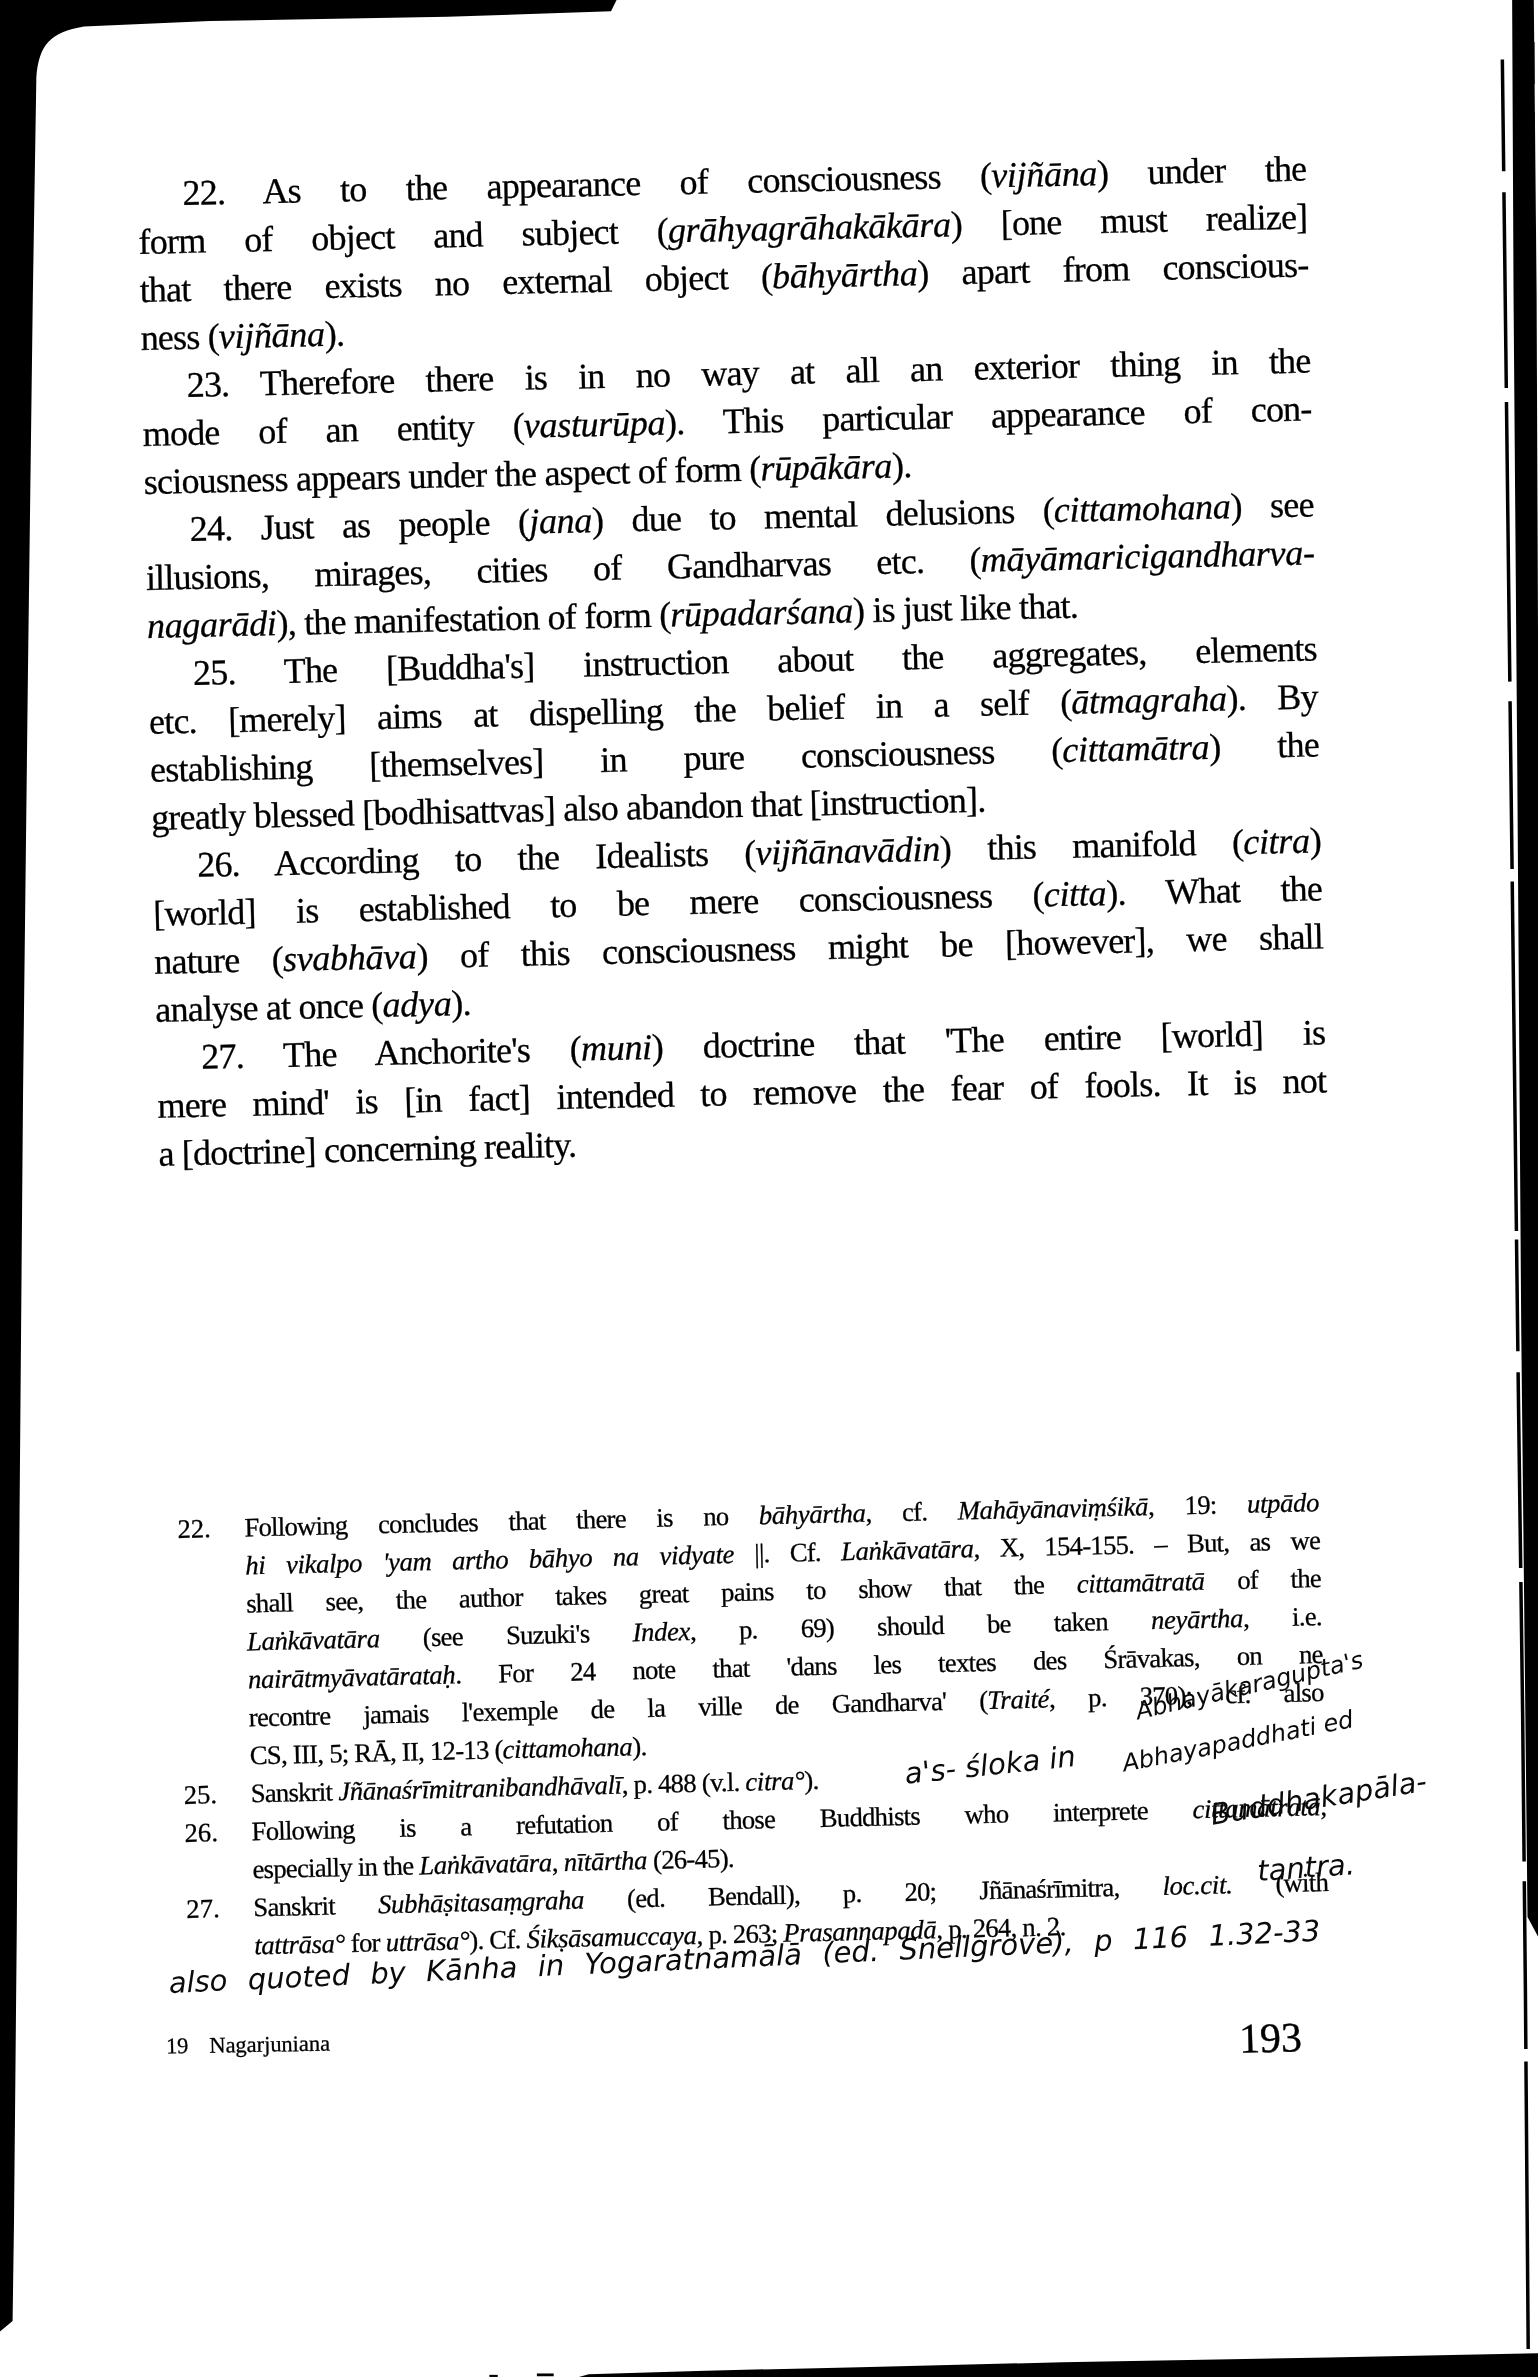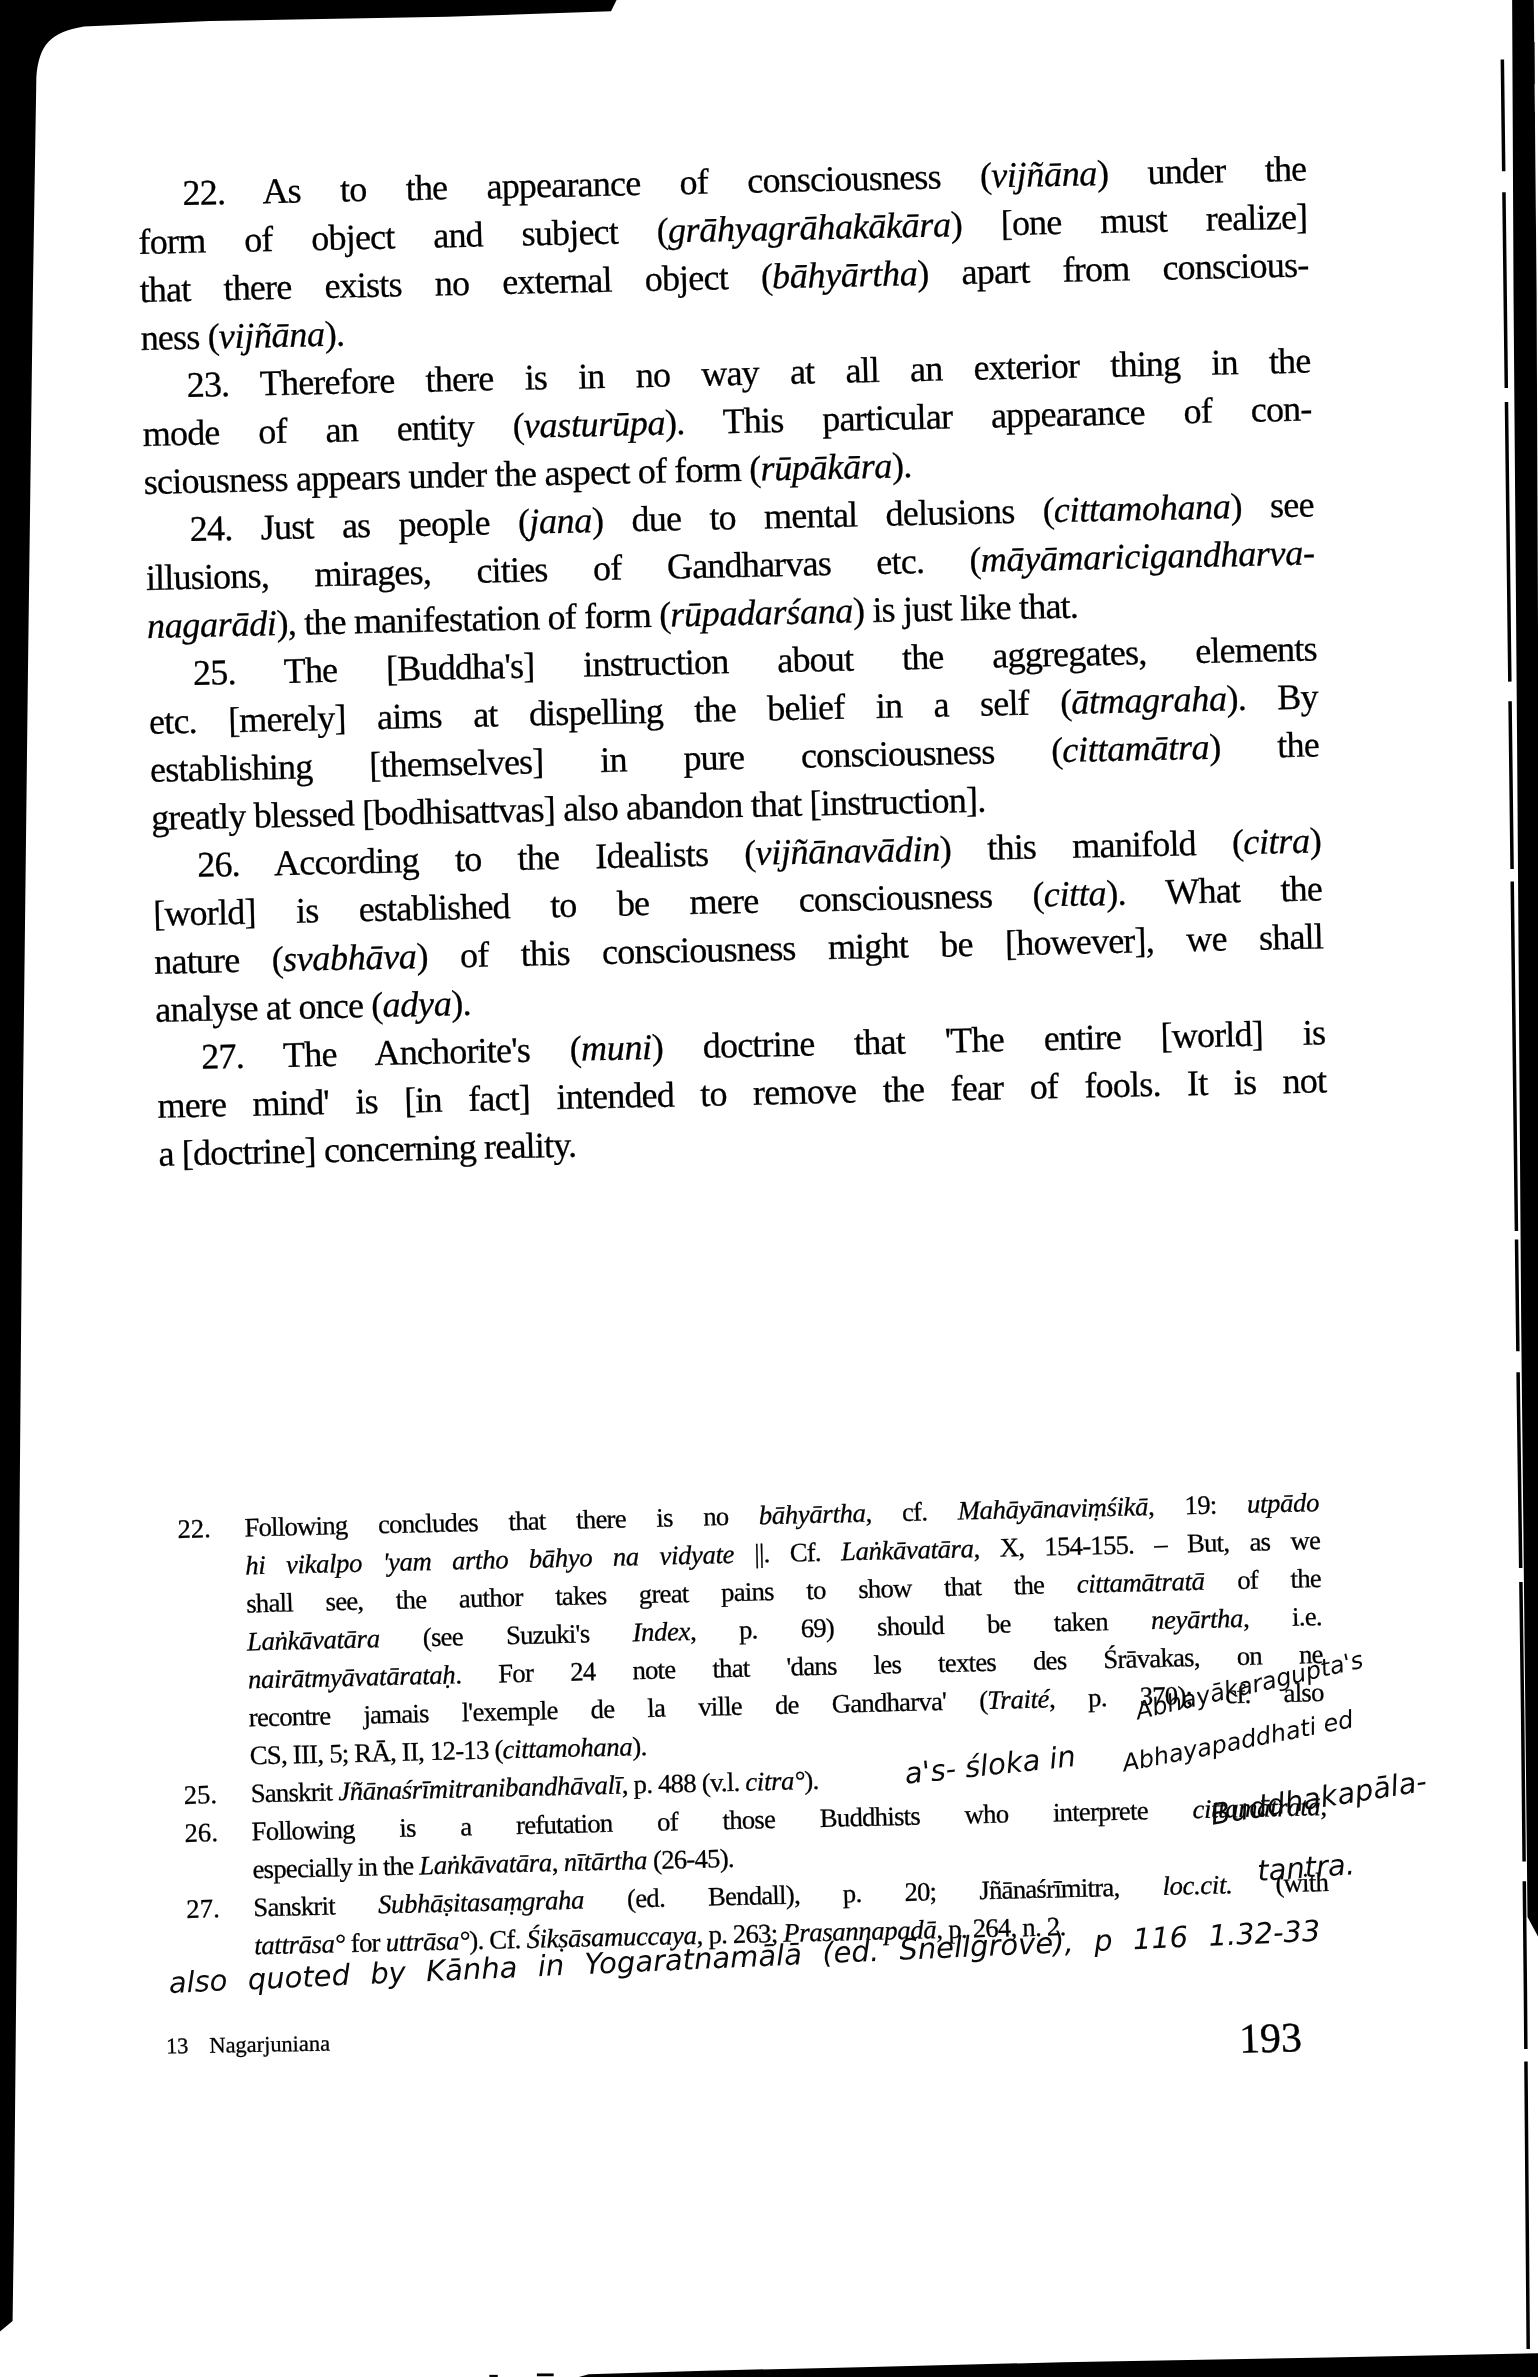--- a/index.html
+++ b/index.html
@@ -109,17 +109,17 @@
 
   <div class="hw" id="hw-fn25-a">a's- śloka in</div>
   <div class="hw" id="hw-fn25-b">Abhayākaragupta's</div>
   <div class="hw" id="hw-fn25-c">Abhayapaddhati ed</div>
   <div class="hw" id="hw-fn26-a">Buddhakapāla-</div>
   <div class="hw" id="hw-fn26-b">tantra.</div>
   <div class="hw" id="hw-fn27">also quoted by Kānha in Yogaratnamālā (ed. Snellgrove), p 116 1.32-33</div>
 
   <div class="page-number">193</div>
   <div class="sig">
-    <span class="sig-num">13</span><span class="sig-title">Nagarjuniana</span>
+    <span class="sig-num">19</span><span class="sig-title">Nagarjuniana</span>
   </div>
 
 </div>
 
 
 </body></html>

